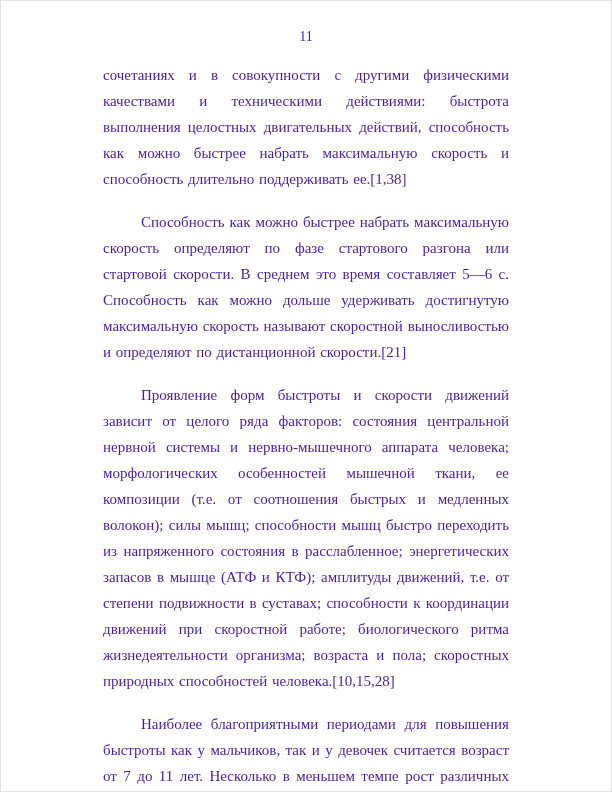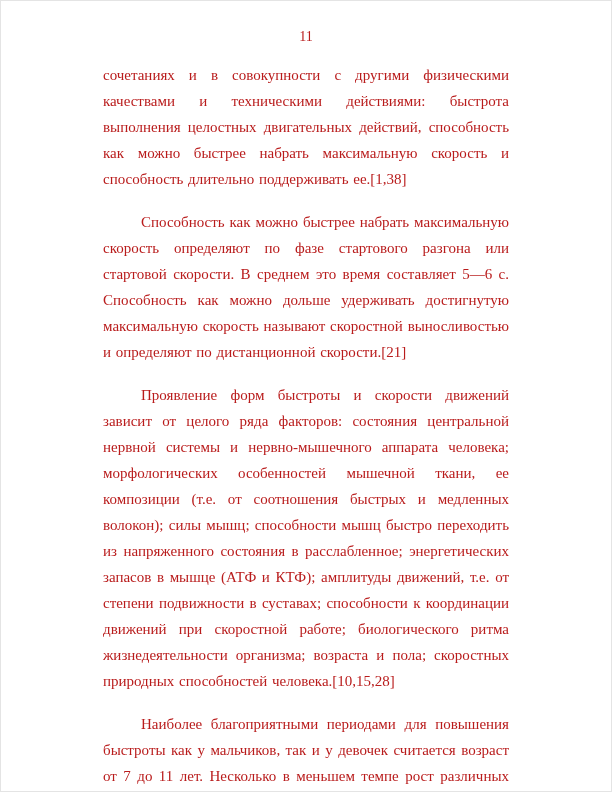--- a/index.html
+++ b/index.html
@@ -8,21 +8,21 @@
       background: #ffffff;
     }
     .page {
       width: 612px;
       height: 792px;
       box-sizing: border-box;
       background: #ffffff;
       border: 1px solid #e4e4e4;
       padding: 28px 85px 40px 85px;
       font-family: "Liberation Serif", serif;
-      color: #b91c1c;
+      color: #4c1d95;
       overflow: hidden;
     }
     .page-number {
       text-align: center;
       font-size: 14px;
       line-height: 16px;
       margin: 0 0 16px 0;
     }
     .para {
       margin: 17px;

